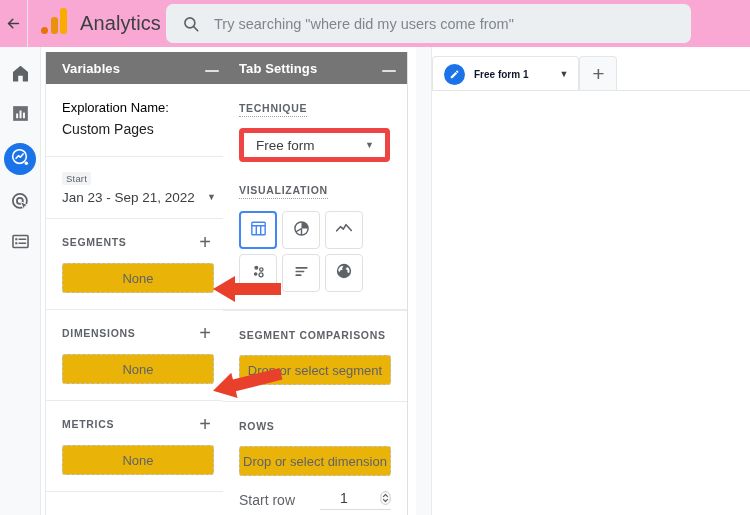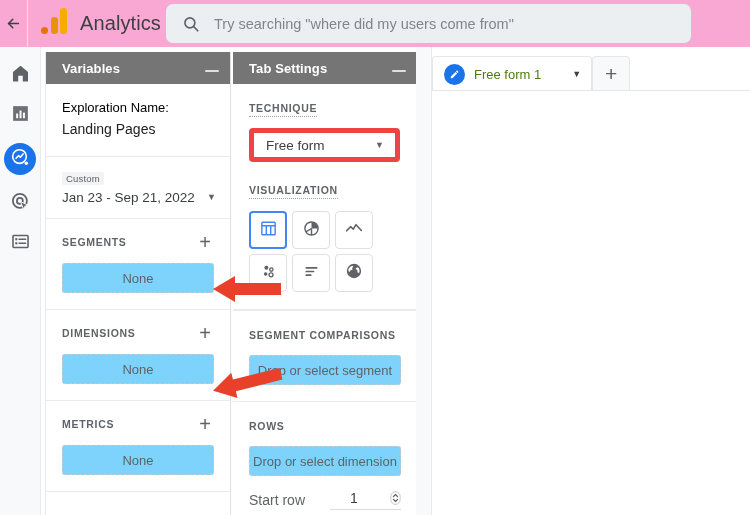--- a/index.html
+++ b/index.html
@@ -99,21 +99,21 @@
   }
   .sec-row { display: flex; align-items: center; justify-content: space-between; }
   .plus-btn {
     width: 18px; height: 18px; color: #5f6368;
     display: flex; align-items: center; justify-content: center;
     cursor: pointer; font-size: 20px; line-height: 1; font-weight: 300;
   }
   .drop-zone {
     margin-top: 12px; height: 30px;
     border: 1px dashed #c6c9cc; border-radius: 3px;
-    background: #7dd3fc;
+    background: #eab308;
     display: flex; align-items: center; justify-content: center;
     font-size: 13px; color: #5f6368; cursor: pointer;
   }
 
   
   .variables {
     position: absolute; left: 45px; top: 52px;
     width: 186px; height: 497px;
     background: #ffffff;
     border-left: 1px solid #e8eaed; border-right: 1px solid #e0e0e0;
@@ -130,21 +130,21 @@
   .chip {
     display: inline-block; font-size: 9.5px; color: #5f6368;
     background: #f1f3f4; border-radius: 2px; padding: 1px 4px;
     letter-spacing: 0.2px;
   }
   .date-text { font-size: 13.5px; color: #3c4043; margin-top: 4px; }
   .caret { color: #5f6368; font-size: 9px; line-height: 1; padding-bottom: 3px; }
 
   
   .tabsettings {
-    position: absolute; left: 233px; top: 52px;
+    position: absolute; left: 223px; top: 52px;
     width: 185px; height: 463px;
     background: #ffffff; border-right: 1px solid #e0e0e0;
     overflow: hidden;
   }
   .dotted-label {
     border-bottom: 1px dotted #9aa0a6; padding-bottom: 2px;
     display: inline-block;
   }
   .select-box {
     margin-top: 11px; height: 34px; width: 151px;
@@ -197,21 +197,21 @@
     border: 1px solid #e4e6e8; border-bottom: none;
     border-radius: 4px 4px 0 0;
     display: flex; align-items: center; padding: 0 10px 0 11px;
     gap: 9px; cursor: pointer;
   }
   .tab-icon {
     width: 21px; height: 21px; border-radius: 50%;
     background: #1a73e8; color: #fff;
     display: flex; align-items: center; justify-content: center;
   }
-  .tab-label { font-size: 13px; color: #4d7c0f; white-space: nowrap; }
+  .tab-label { font-size: 10px; color: #0f172a; white-space: nowrap; font-weight: bold; }
   .tab-caret { color: #3c4043; font-size: 9px; margin-left: 22px; }
   .addtab {
     width: 38px; height: 35px; background: #f8f9fa;
     border: 1px solid #e4e6e8; border-bottom: none;
     border-radius: 4px 4px 0 0;
     display: flex; align-items: center; justify-content: center;
     color: #5f6368; font-size: 21px; font-weight: 300; cursor: pointer;
   }
   .tabbar-rule {
     position: absolute; left: 16px; top: 43px; width: 318px; height: 1px;
@@ -303,26 +303,26 @@
 
   <div class="variables">
     <div class="panel-header">
       <span class="panel-title">Variables</span>
       <span class="minimize-btn"></span>
     </div>
     <div class="panel-body">
 
       <div class="expl-block">
         <div class="expl-label">Exploration Name:</div>
-        <div class="expl-name">Landing Pages</div>
+        <div class="expl-name">Custom Pages</div>
       </div>
 
       <div class="date-block">
         <div>
-          <span class="chip">Custom</span>
+          <span class="chip">Start</span>
           <div class="date-text">Jan 23 - Sep 21, 2022</div>
         </div>
         <span class="caret">▼</span>
       </div>
 
       <div class="section">
         <div class="sec-row">
           <span class="sec-label">SEGMENTS</span>
           <span class="plus-btn">+</span>
         </div>

